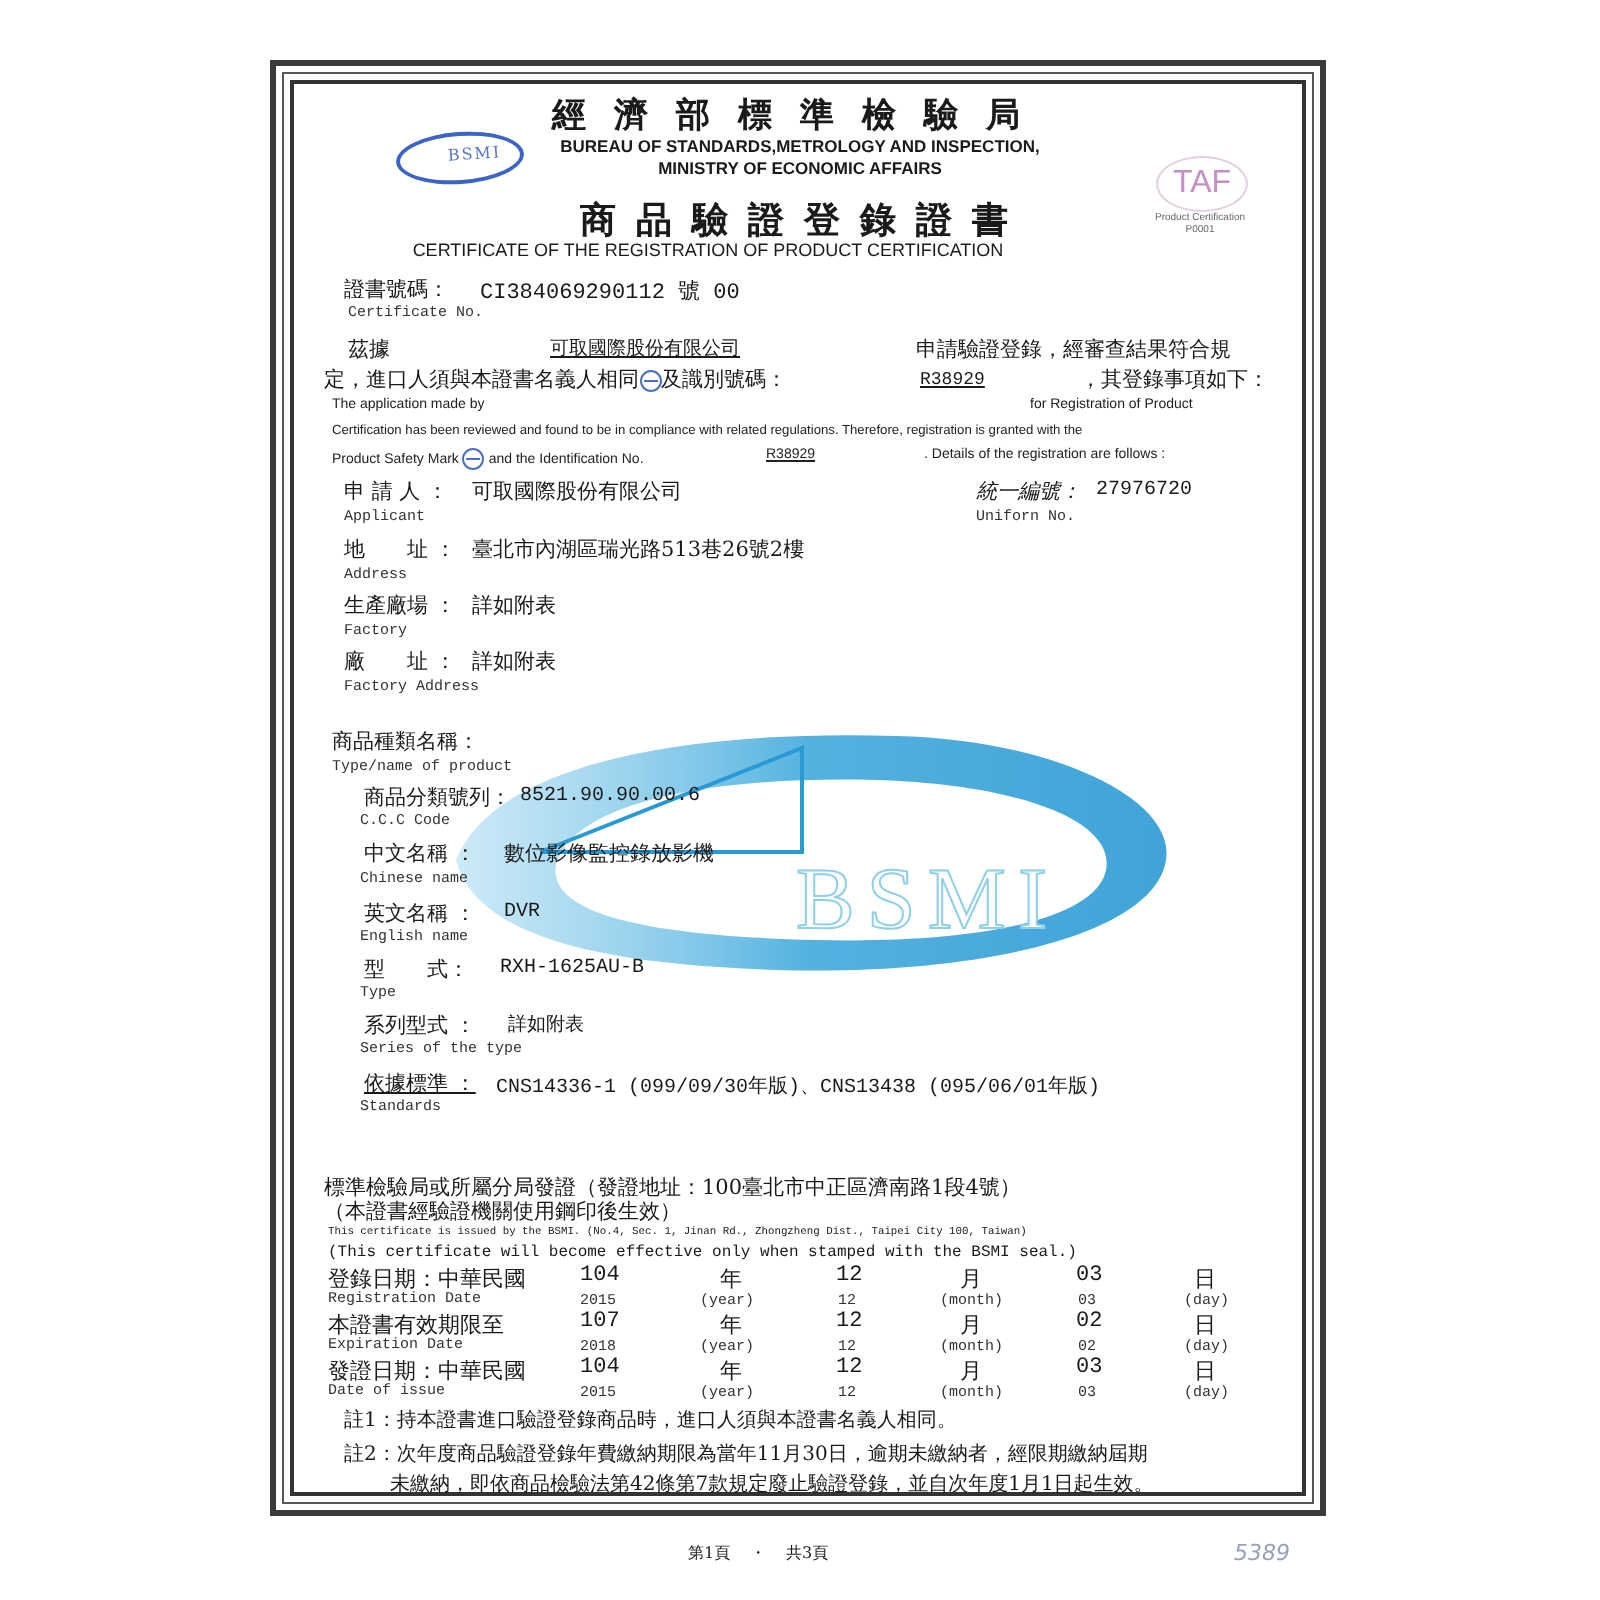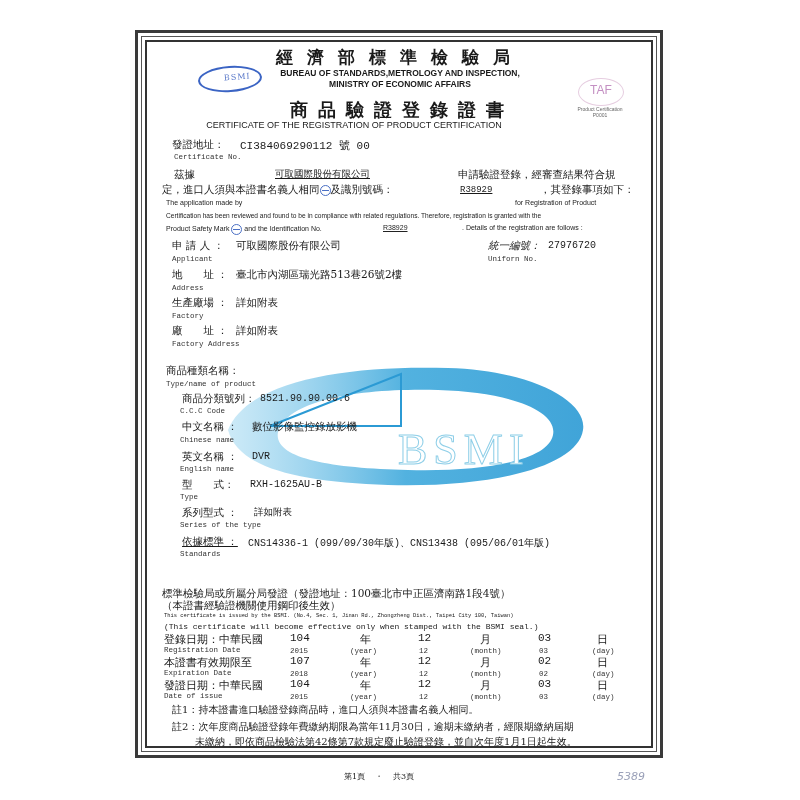--- a/index.html
+++ b/index.html
@@ -15,21 +15,21 @@
   .zh { font-family:"DejaVu Serif", serif; }
   .mono { font-family:"Liberation Mono", monospace; }
   .title-zh { left:0; width:800px; text-align:center; top:46px; font-size:17px; letter-spacing:14px; font-weight:bold; }
   .bureau-en { left:0; width:800px; text-align:center; font-size:8.5px; font-weight:bold; font-family:"Liberation Sans", sans-serif; }
   .cert-zh { left:2px; width:800px; text-align:center; top:98px; font-size:18px; letter-spacing:10px; font-weight:bold; }
   .cert-en { left:0; width:708px; text-align:center; top:120px; font-size:9px; font-family:"Liberation Sans", sans-serif; }
   .logo-bsmi { left:198px; top:66px; width:64px; height:26px; border:2px solid #3b64c4; border-radius:50%;
                box-sizing:border-box; transform:rotate(-4deg); }
   .logo-bsmi span { position:absolute; left:24px; top:5px; font-size:8px; color:#5877c8; letter-spacing:1px; }
   .logo-taf { left:578px; top:78px; width:44px; height:26px; border:1px solid #e6cde0; border-radius:50%; }
-  .logo-taf span { position:absolute; left:0; width:44px; text-align:center; top:4px; font-size:12px; color:#c490c3; font-family:"Liberation Sans", sans-serif; }
+  .logo-taf span { position:absolute; left:0; width:44px; text-align:center; top:4px; font-size:16px; color:#c490c3; font-family:"Liberation Sans", sans-serif; }
   .taf-cap { font-size:5px; color:#666; font-family:"Liberation Sans", sans-serif; text-align:center; width:60px; }
   .lbl { font-size:10.5px; }
   .sub { font-size:7.5px; color:#333; font-family:"Liberation Mono", monospace; }
   .en-sm { font-size:7px; font-family:"Liberation Sans", sans-serif; color:#222; }
   .ul { text-decoration:underline; }
   .val { font-size:10.5px; }
   .mark { display:inline-block; width:11px; height:11px; border:1.5px solid #4a6fc4; border-radius:50%; vertical-align:middle; position:relative; box-sizing:border-box; }
   .mark::after { content:""; position:absolute; left:1px; right:1px; top:4px; height:1px; background:#4a6fc4; }
   .watermark { position:absolute; left:208px; top:360px; width:380px; height:130px; pointer-events:none; }
   .date-row { font-size:11px; }
@@ -70,21 +70,21 @@
 </div>
 <div class="abs logo-taf">
   <span>TAF</span>
 </div>
 <div class="abs taf-cap" style="left:570px; top:106px;">Product Certification</div>
 <div class="abs taf-cap" style="left:570px; top:112px;">P0001</div>
 
 <div class="abs cert-zh zh">商品驗證登錄證書</div>
 <div class="abs cert-en">CERTIFICATE OF THE REGISTRATION OF PRODUCT CERTIFICATION</div>
 
-<div class="abs lbl" style="left:172px; top:138px;">發證地址：</div>
+<div class="abs lbl" style="left:172px; top:138px;">證書號碼：</div>
 <div class="abs mono" style="left:240px; top:138px; font-size:11px;">CI384069290112 號 00</div>
 <div class="abs sub" style="left:174px; top:153px;">Certificate No.</div>
 
 <div class="abs lbl" style="left:174px; top:168px;">茲據</div>
 <div class="abs lbl ul" style="left:275px; top:168px; font-size:9.5px;">可取國際股份有限公司</div>
 <div class="abs lbl" style="left:458px; top:168px;">申請驗證登錄，經審查結果符合規</div>
 
 <div class="abs lbl" style="left:162px; top:183px;">
   <span>定，進口人須與本證書名義人相同</span><span class="mark"></span><span>及識別號碼：</span>
 </div>

